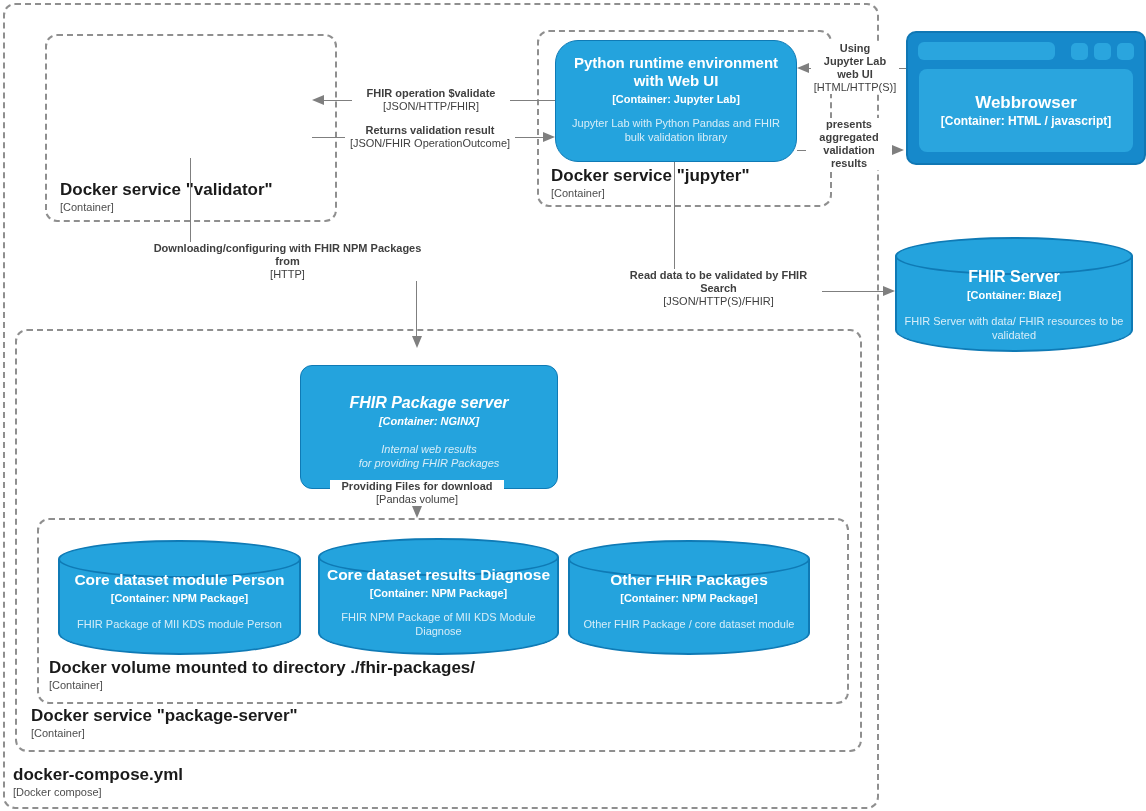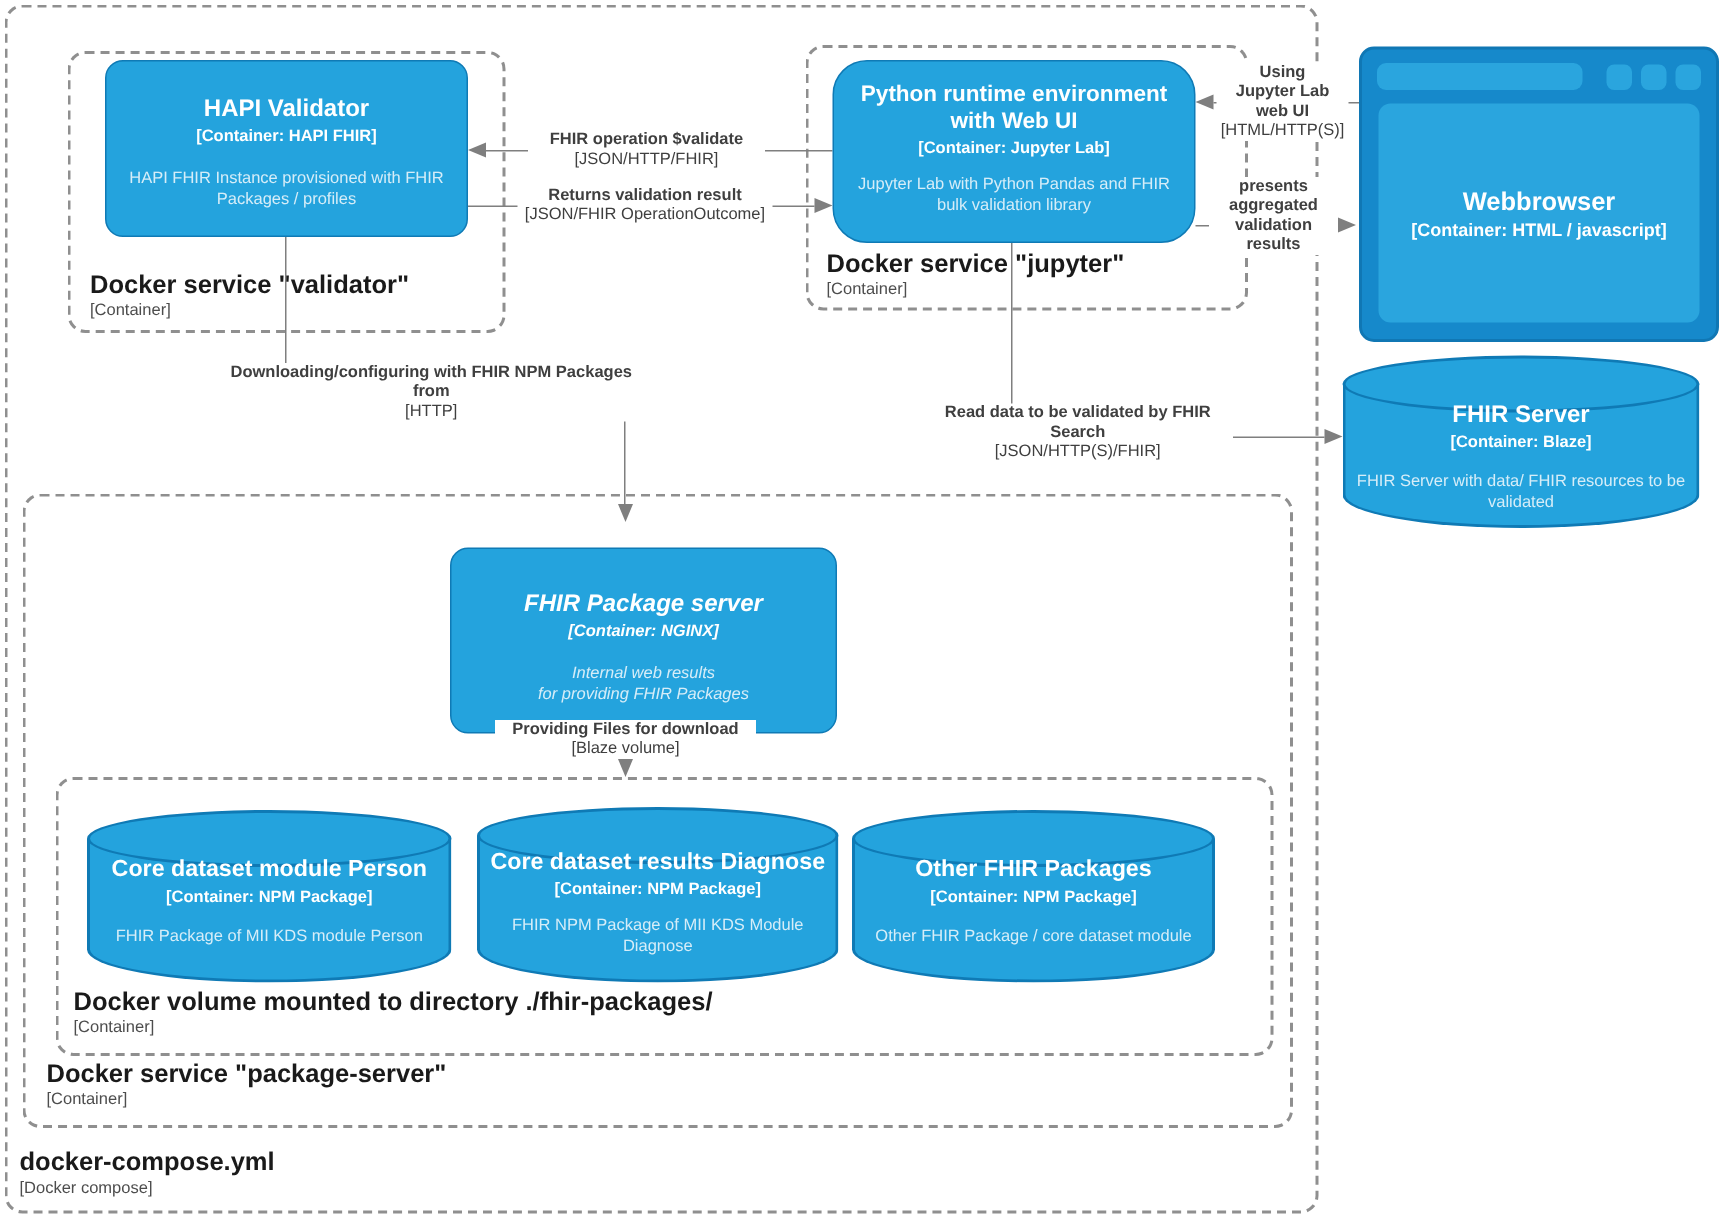--- a/index.html
+++ b/index.html
@@ -145,36 +145,31 @@
     <div>[HTTP]</div>
   </div>
 
   <div class="elabel" style="left:615px;top:269px;width:207px;">
     <div class="b">Read data to be validated by FHIR Search</div>
     <div>[JSON/HTTP(S)/FHIR]</div>
   </div>
 
   <div class="elabel" style="left:330px;top:480px;width:174px;">
     <div class="b">Providing Files for download</div>
-    <div>[Blaze volume]</div>
-  </div>
-
-  <div class="node" style="left:70px;top:40px;width:242px;height:118px;padding-top:22px;">
-    <div class="ntitle">HAPI Validator</div>
-    <div class="nsub">[Container: HAPI FHIR]</div>
-    <div class="ndesc">HAPI FHIR Instance provisioned with FHIR Packages / profiles</div>
-  </div>
+    <div>[Pandas volume]</div>
+  </div>
+
 
   <div class="node" style="left:555px;top:40px;width:242px;height:122px;padding-top:13px;border-radius:23px;">
     <div class="ntitle" style="font-size:15px;line-height:18px;">Python runtime environment with Web UI</div>
     <div class="nsub">[Container: Jupyter Lab]</div>
     <div class="ndesc" style="margin-top:10px;">Jupyter Lab with Python Pandas and FHIR bulk validation library</div>
   </div>
 
-  <div class="browser" style="left:906px;top:31px;width:240px;height:197px;">
+  <div class="browser" style="left:906px;top:31px;width:240px;height:134px;">
     <div class="browser-bar">
       <div class="browser-addr"></div>
       <div class="browser-btn"></div>
       <div class="browser-btn"></div>
       <div class="browser-btn"></div>
     </div>
     <div class="browser-content">
       <div class="ntitle">Webbrowser</div>
       <div class="nsub">[Container: HTML / javascript]</div>
     </div>

